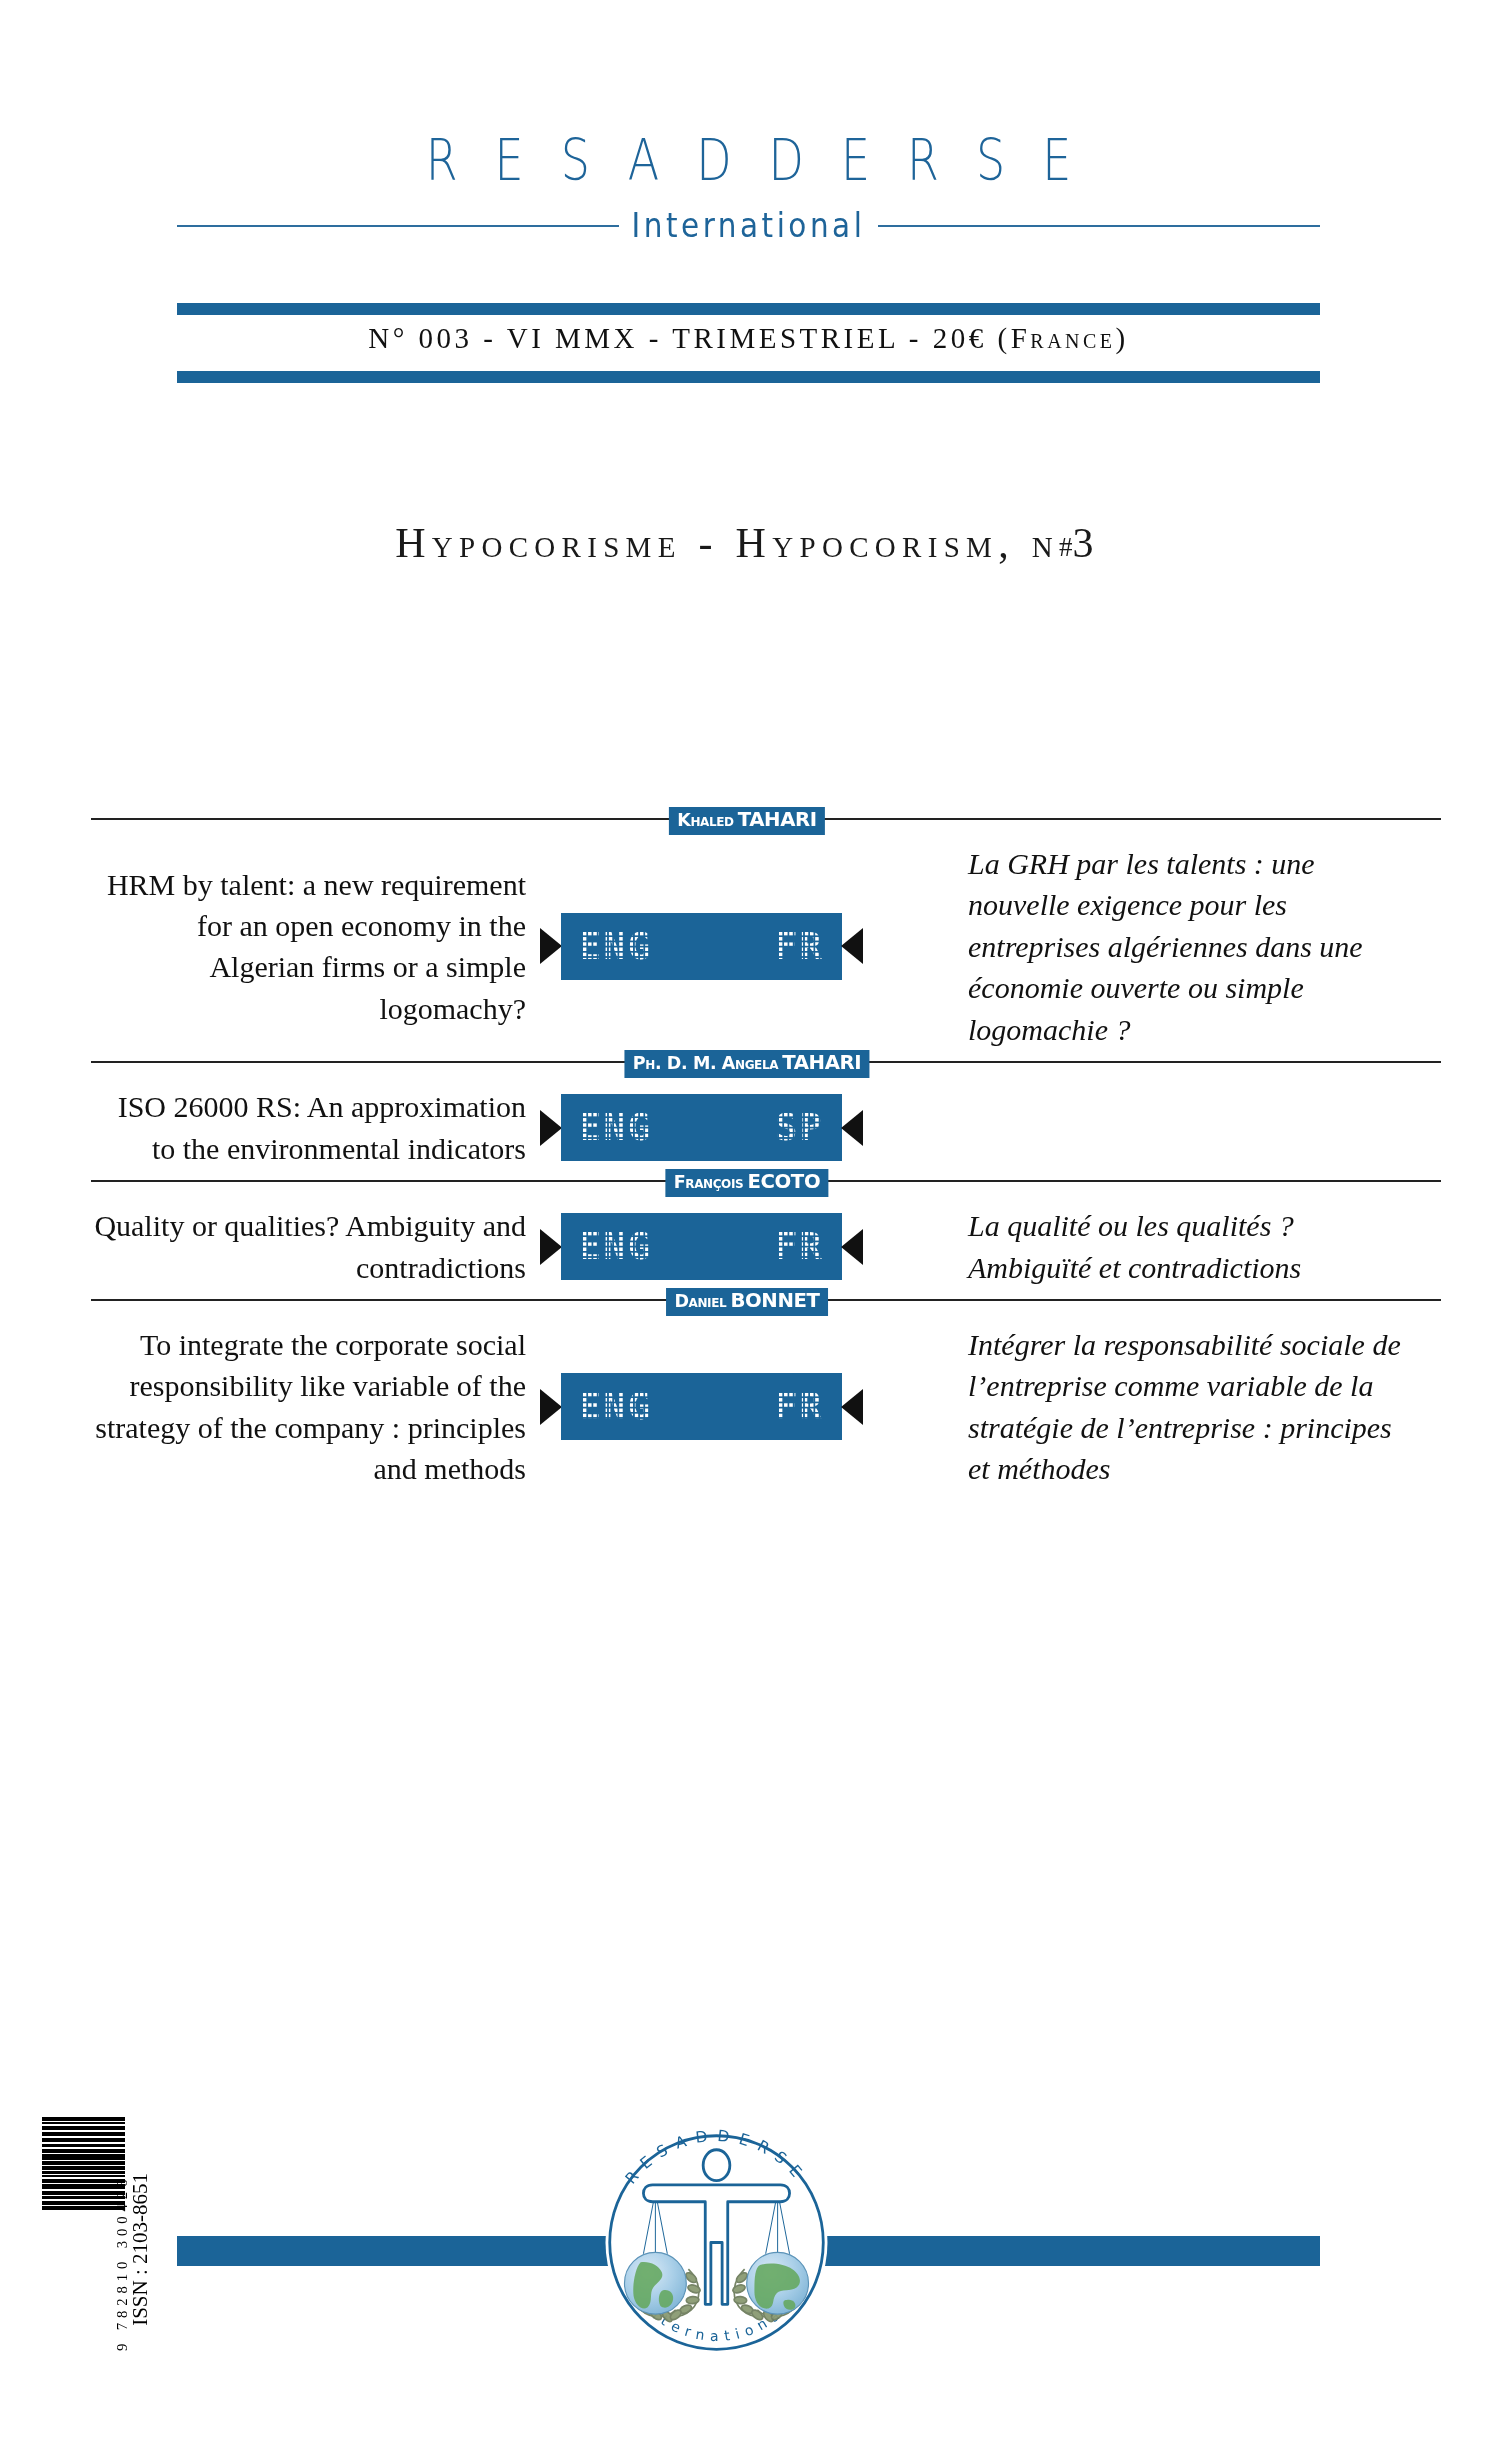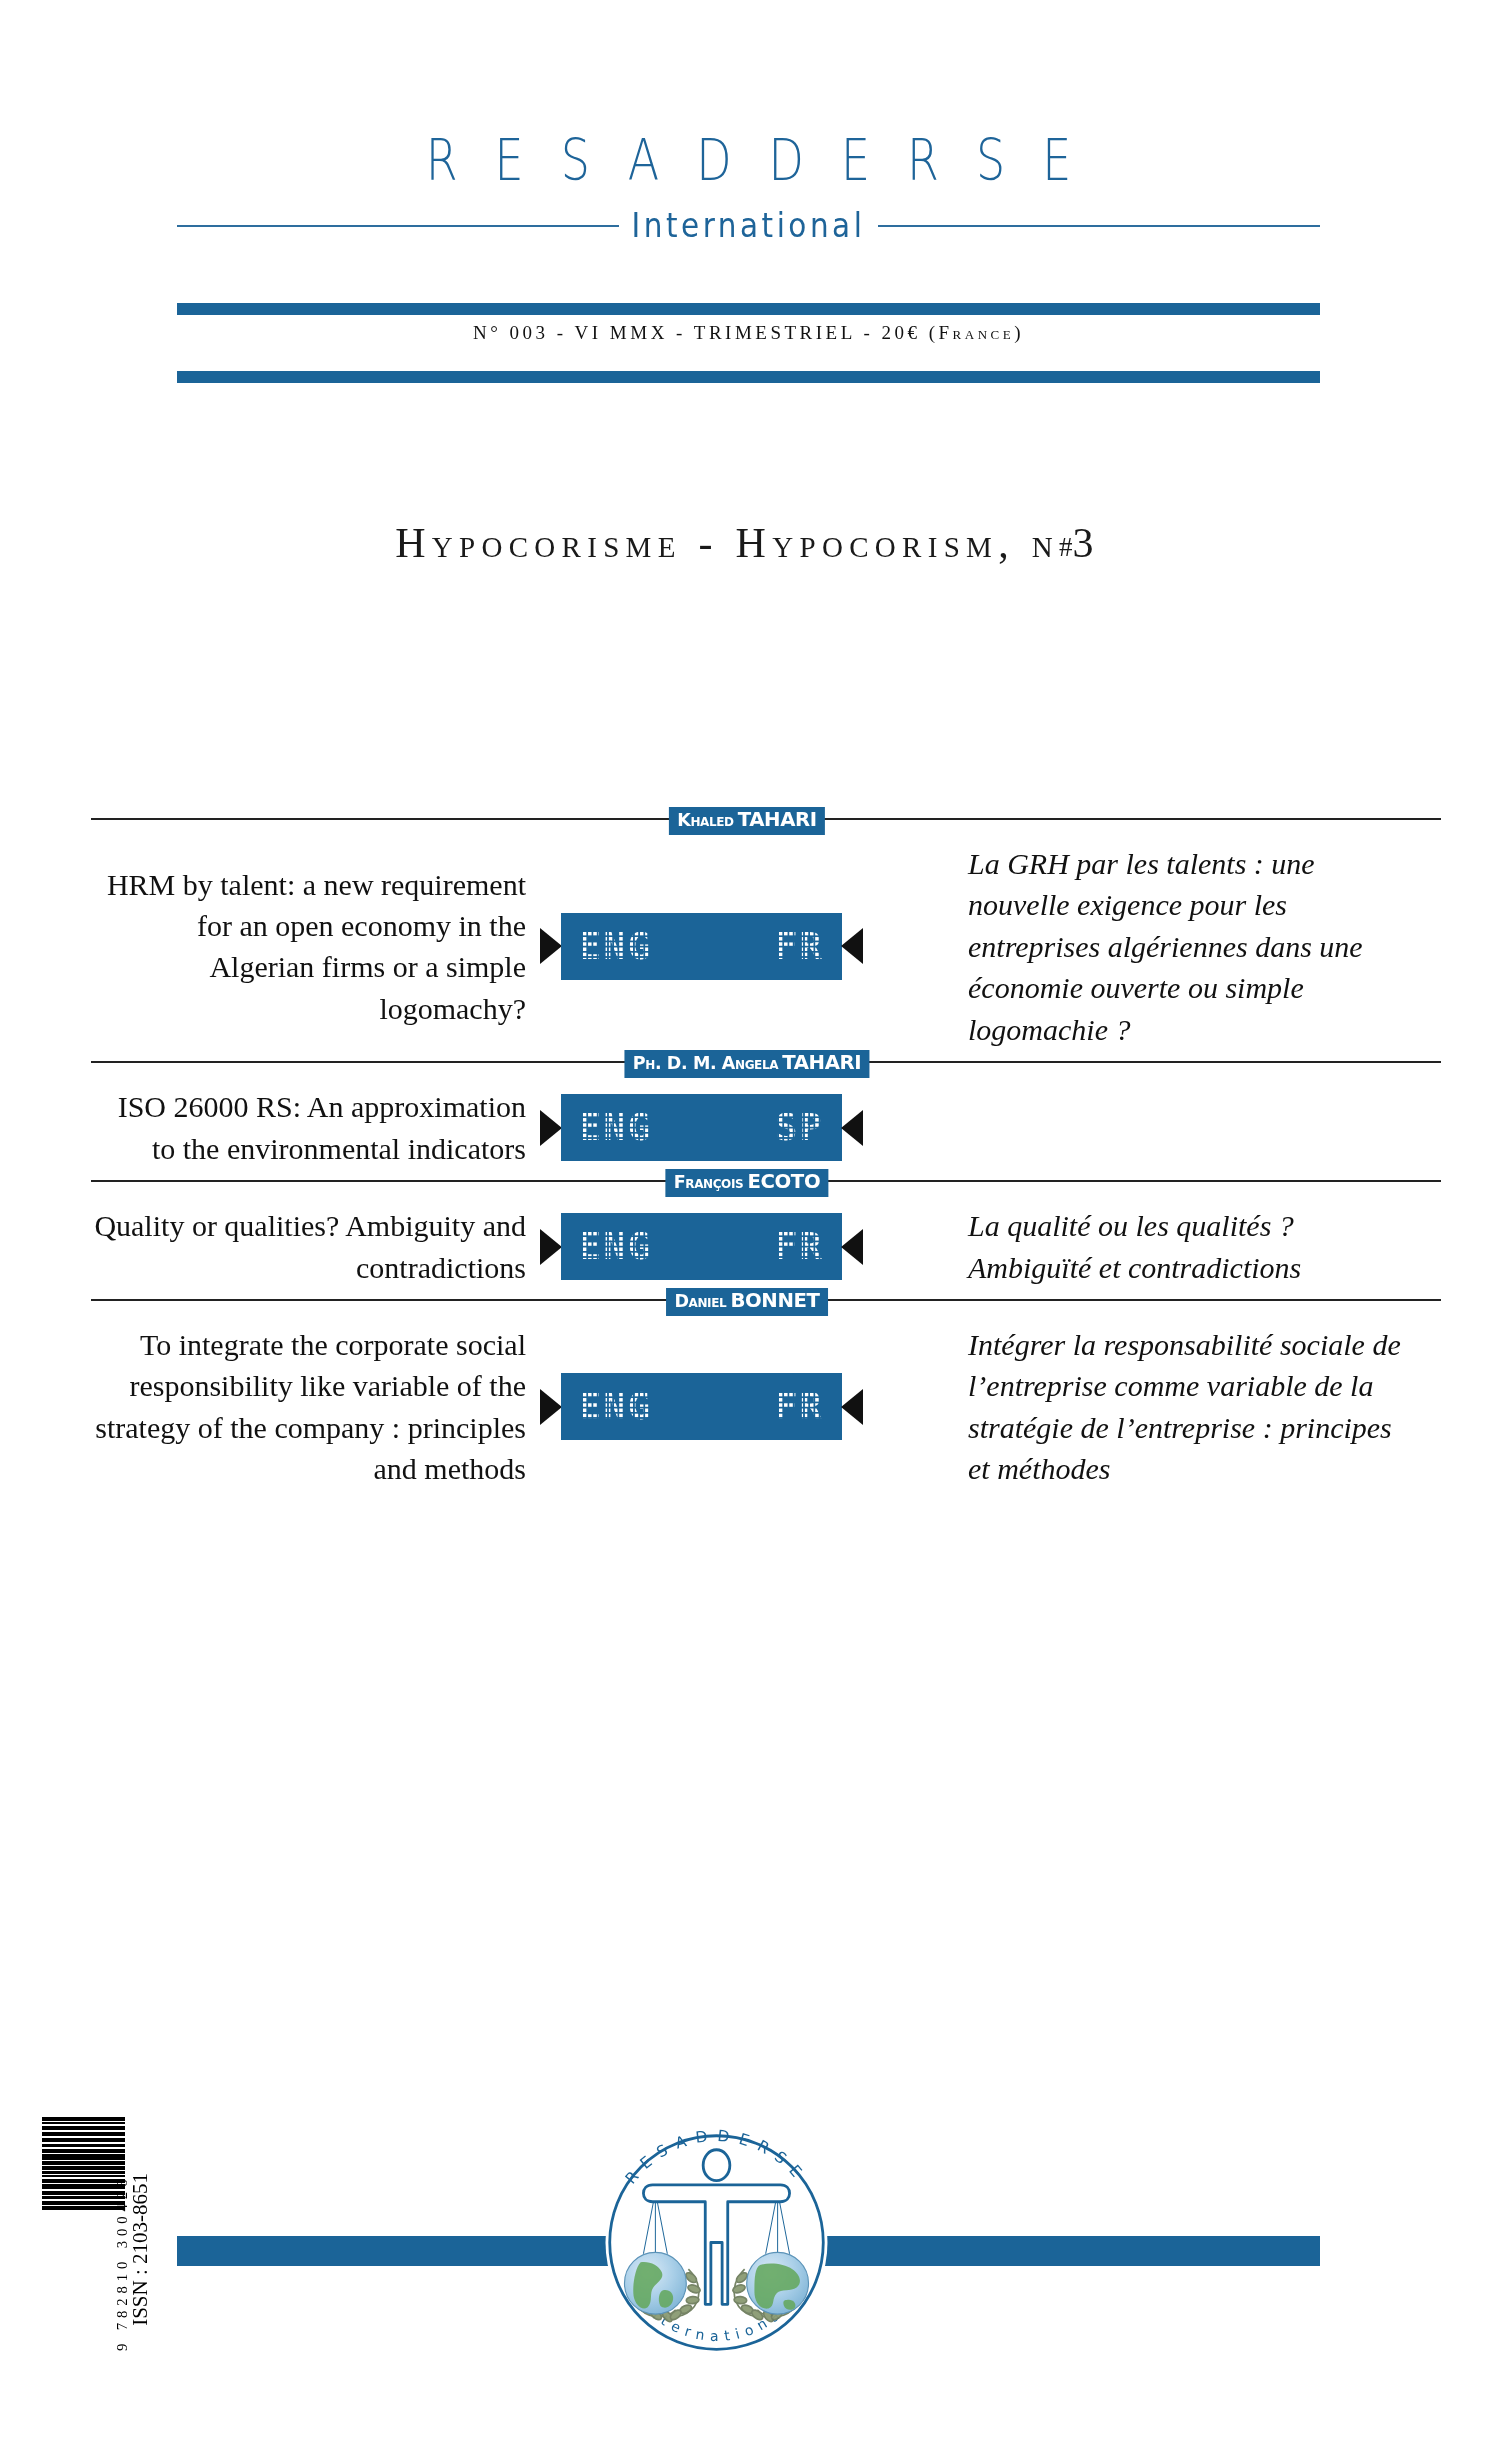--- a/index.html
+++ b/index.html
@@ -81,21 +81,21 @@
     height: 12px;
     background: #1B6498;
   }
   .issue-line {
     position: absolute;
     left: 177px;
     top: 322px;
     width: 1143px;
     text-align: center;
     font-family: "Liberation Serif", serif;
-    font-size: 19px;
+    font-size: 29px;
     font-variant: small-caps;
     letter-spacing: 3.5px;
     color: #111111;
     white-space: nowrap;
   }
 
   
   .main-title {
     position: absolute;
     left: 91px;

